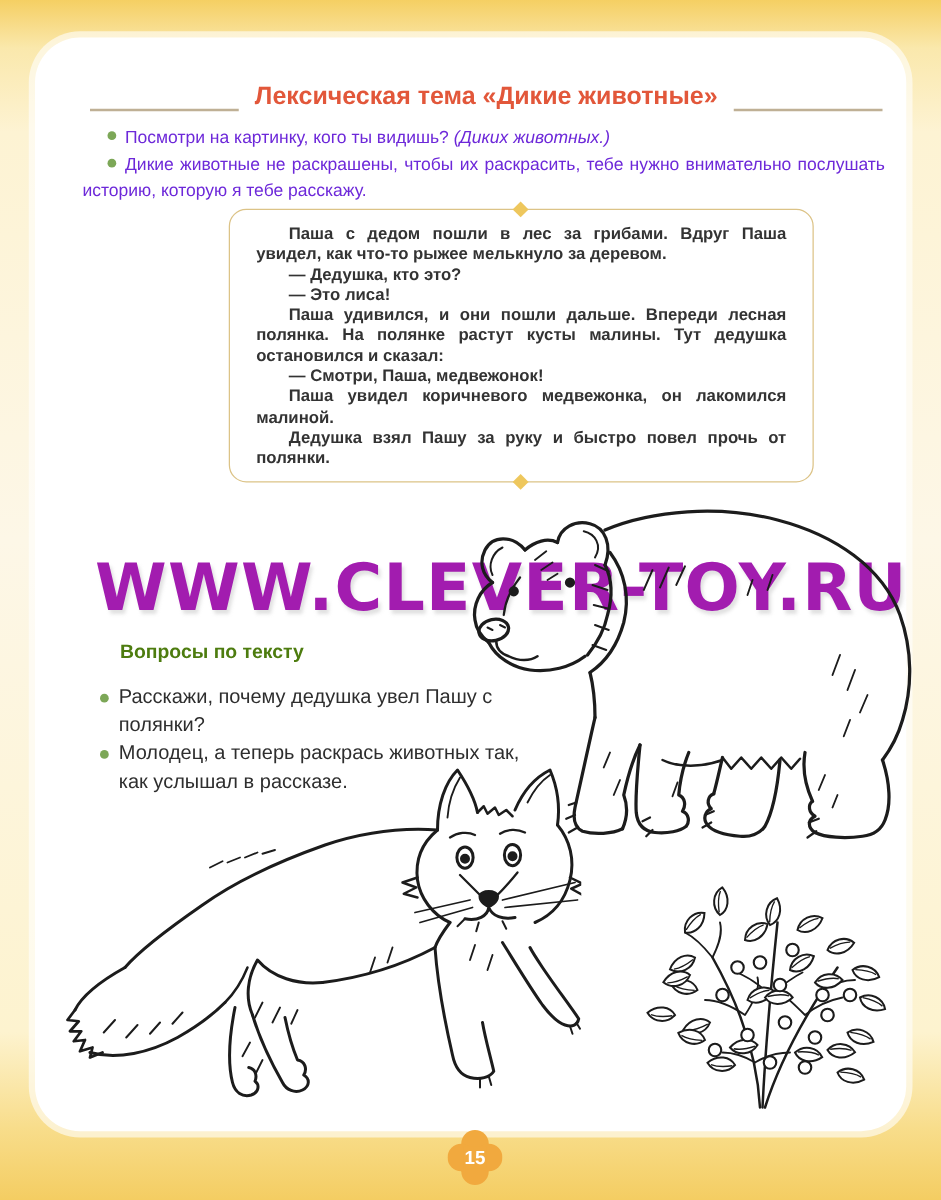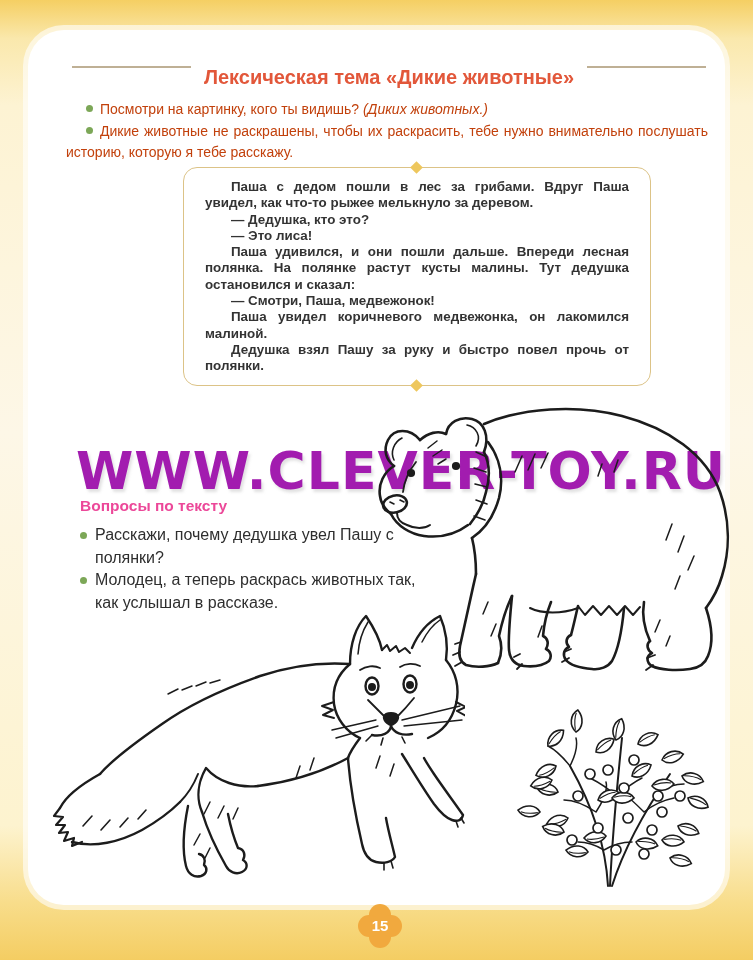--- a/index.html
+++ b/index.html
@@ -8,25 +8,25 @@
     font-family:"Liberation Sans", sans-serif;
     background:linear-gradient(180deg,#f5cf63 0%, #fae8ac 4%, #fdf3d3 11%,
                #fdf7e7 45%, #fdf3cf 86%, #f8dd8b 94%, #f4cd62 100%);
   }
   .card {
     position:absolute; left:28px; top:30px; width:697px; height:875px;
     background:#ffffff; border-radius:36px;
     box-shadow:0 0 0 5px rgba(255,255,255,.6);
   }
   
-  .title-row { position:absolute; left:72px; top:66px; width:634px; display:flex; align-items:flex-start; z-index:20; }
+  .title-row { position:absolute; left:72px; top:66px; width:634px; display:flex; align-items:flex-end; z-index:20; }
   .title-line { flex:1; height:2px; background:#a99672; opacity:.75; }
   .title-text { margin:0 13px; font-size:20px; font-weight:bold; color:#e2573a; white-space:nowrap; }
   
-  .intro { position:absolute; left:66px; top:99px; width:642px; color:#c2410c;
+  .intro { position:absolute; left:66px; top:99px; width:642px; color:#6d28d9;
            font-size:14px; line-height:21.5px; z-index:20; }
   .intro p { margin:0; text-indent:20px; text-align:justify; }
   .dot { display:inline-block; width:7px; height:7px; border-radius:50%; background:#7ca757; margin-right:7px; vertical-align:2px; }
   .intro i { font-style:italic; }
   
   .story-box {
     position:absolute; left:183px; top:167px; width:468px; height:219px; box-sizing:border-box;
     border:1.6px solid #dcc387; border-radius:14px; padding:11px 21px 10px;
     font-weight:bold; font-size:13.4px; line-height:16.3px; color:#333333;
     text-align:justify; z-index:20; background:rgba(255,255,255,.0);
@@ -35,21 +35,21 @@
   .diamond { position:absolute; width:9px; height:9px; background:#eec75d; left:50%; margin-left:-5px; transform:rotate(45deg); }
   .diamond.top { top:-5px; } .diamond.bottom { bottom:-5px; }
   
   .watermark {
     position:absolute; left:76px; top:441px; z-index:5; white-space:nowrap;
     font-family:"DejaVu Sans", sans-serif; font-weight:bold; font-size:52px; letter-spacing:1px;
     color:#a21caf; text-shadow:2px 3px 3px rgba(175,175,175,.38);
   }
   
   .questions { position:absolute; left:80px; top:497px; width:354px; color:#2e2e2e; z-index:20; }
-  .questions h2 { margin:0; font-size:15.5px; font-weight:bold; color:#ec4899; }
+  .questions h2 { margin:16px; font-size:15.5px; font-weight:bold; color:#4d7c0f; }
   .questions ul { list-style:none; margin:9px 0 0 0; padding:0; font-size:16px; line-height:22.5px; }
   .questions li { position:relative; padding-left:15px; }
   .questions li::before { content:""; position:absolute; left:0; top:8px; width:7px; height:7px; border-radius:50%; background:#7ca757; }
   
   .draw { position:absolute; z-index:10; }
   .bear { left:372px; top:404px; }
   .fox  { left:50px;  top:606px; }
   .berries { left:512px; top:700px; }
   
   .badge { position:absolute; left:358px; top:904px; z-index:40; }

